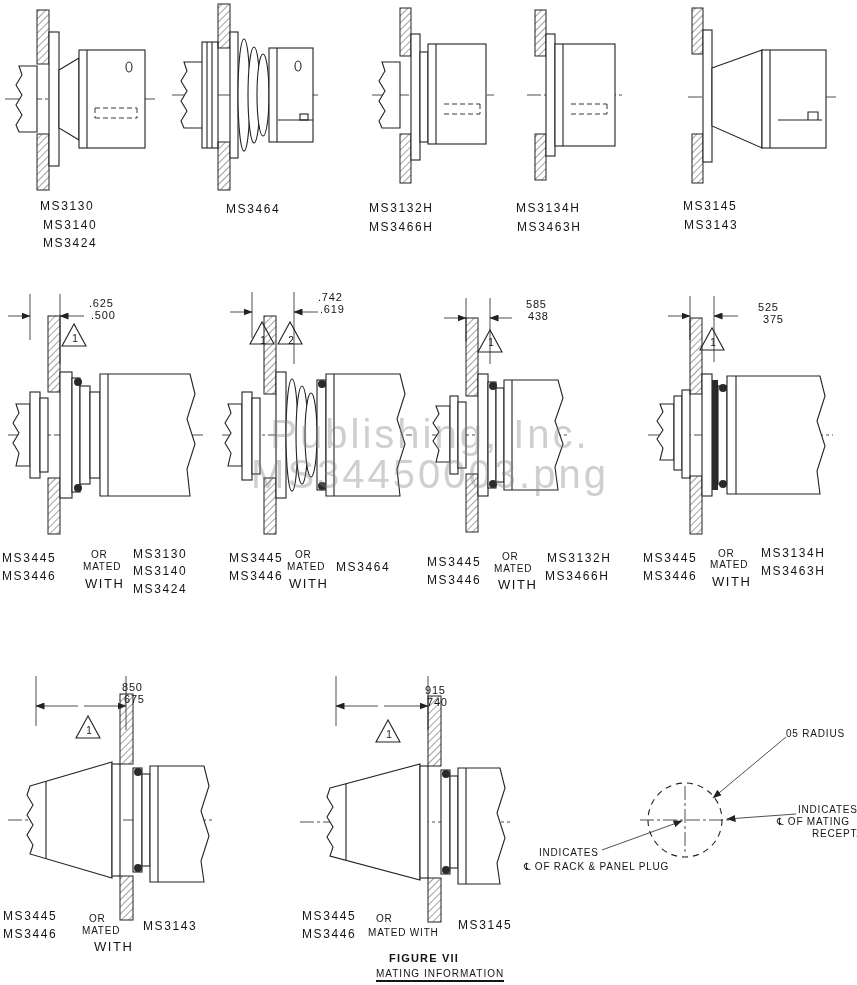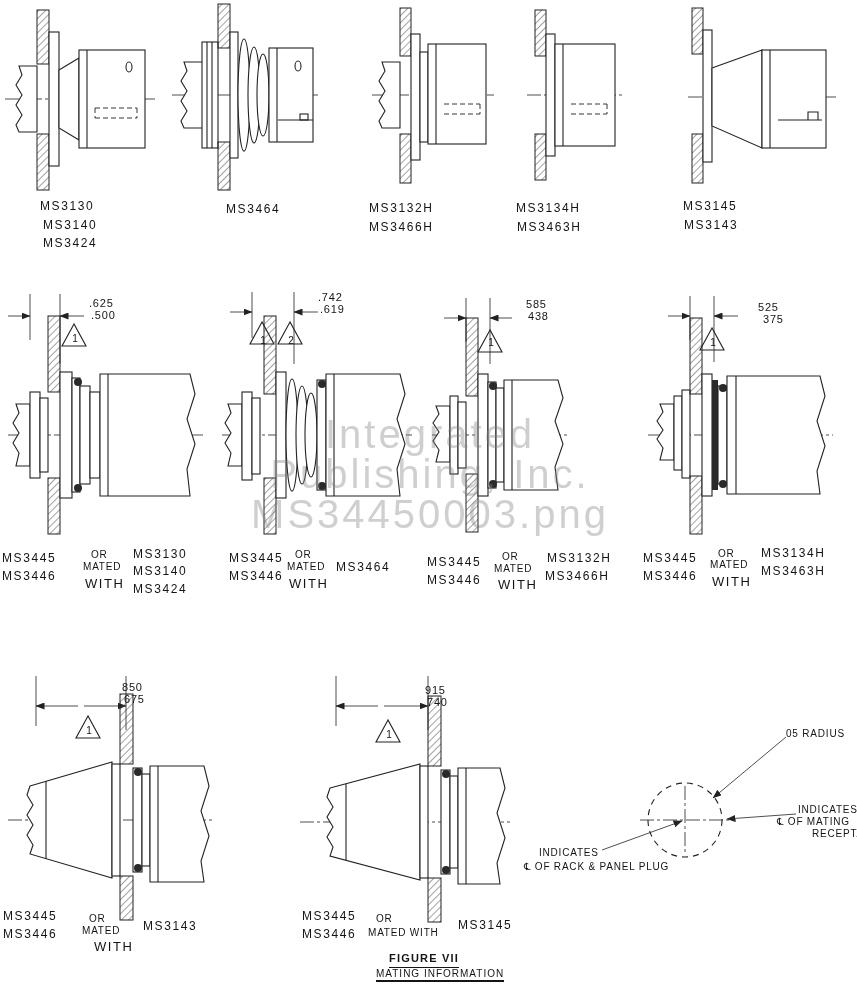--- a/index.html
+++ b/index.html
@@ -8,21 +8,21 @@
           font-family:"Liberation Sans","DejaVu Sans",sans-serif; color:#141414; }
   .art { position:absolute; left:0; top:0; }
   .t   { position:absolute; white-space:pre; }
   .lbl { font-size:12px; letter-spacing:1.6px; }
   .sm  { font-size:10px; letter-spacing:0.8px; }
   .med { font-size:13px; letter-spacing:1.6px; }
   .dim { font-size:11px; letter-spacing:0.8px;margin-left:42px; }
   .tri { font-size:10px; width:16px; text-align:center; }
   .cap { font-size:11px; letter-spacing:1.2px; font-weight:bold; }
   .cap2{ font-size:10px; letter-spacing:1px; }
-  .u   { border-bottom:1.5px solid #141414; padding-bottom:3px; }
+  .u   { border-bottom:1.5px solid #141414; padding-bottom:16px; }
   .u2  { border-bottom:2px solid #141414; padding-bottom:1px; }
   .wm  { position:absolute; left:140px; top:414px; width:580px; text-align:center;
          color:rgba(130,130,130,0.38); font-size:40px; letter-spacing:3px; line-height:1.0; }
   svg .ol   { fill:#ffffff; stroke:#222; stroke-width:1.1; }
   svg .ln   { fill:none;    stroke:#222; stroke-width:1.1; }
   svg .thin { stroke-width:0.8; }
   svg .cl   { fill:none; stroke:#222; stroke-width:0.8; stroke-dasharray:14 3 3 3; }
   svg .hid  { fill:none; stroke:#222; stroke-width:0.9; stroke-dasharray:5 3; }
   svg .hatch{ fill:url(#hatch); stroke:#222; stroke-width:1; }
   svg .dark { fill:#2a2a2a; stroke:none; }
@@ -248,21 +248,20 @@
       <circle class="ln dash" cx="685" cy="820" r="37"></circle>
       <line class="cl" x1="640" y1="820" x2="732" y2="820"></line>
       <line class="cl" x1="685" y1="786" x2="685" y2="854"></line>
       <line class="ln thin" x1="786" y1="737" x2="713" y2="798" marker-end="url(#arr)"></line>
       <line class="ln thin" x1="796" y1="814" x2="727" y2="819" marker-end="url(#arr)"></line>
       <line class="ln thin" x1="602" y1="850" x2="682" y2="821" marker-end="url(#arr)"></line>
     </g>
   </svg>
 
   <div class="wm">
-    <div>Integrated</div>
     <div>Publishing, Inc.</div>
     <div>MS34450003.png</div>
   </div>
 
   <span class="t lbl" style="left:40px;top:199px">MS3130</span>
   <span class="t lbl" style="left:43px;top:218px">MS3140</span>
   <span class="t lbl" style="left:43px;top:236px">MS3424</span>
   <span class="t lbl" style="left:226px;top:202px">MS3464</span>
   <span class="t lbl" style="left:369px;top:201px">MS3132H</span>
   <span class="t lbl" style="left:369px;top:220px">MS3466H</span>

